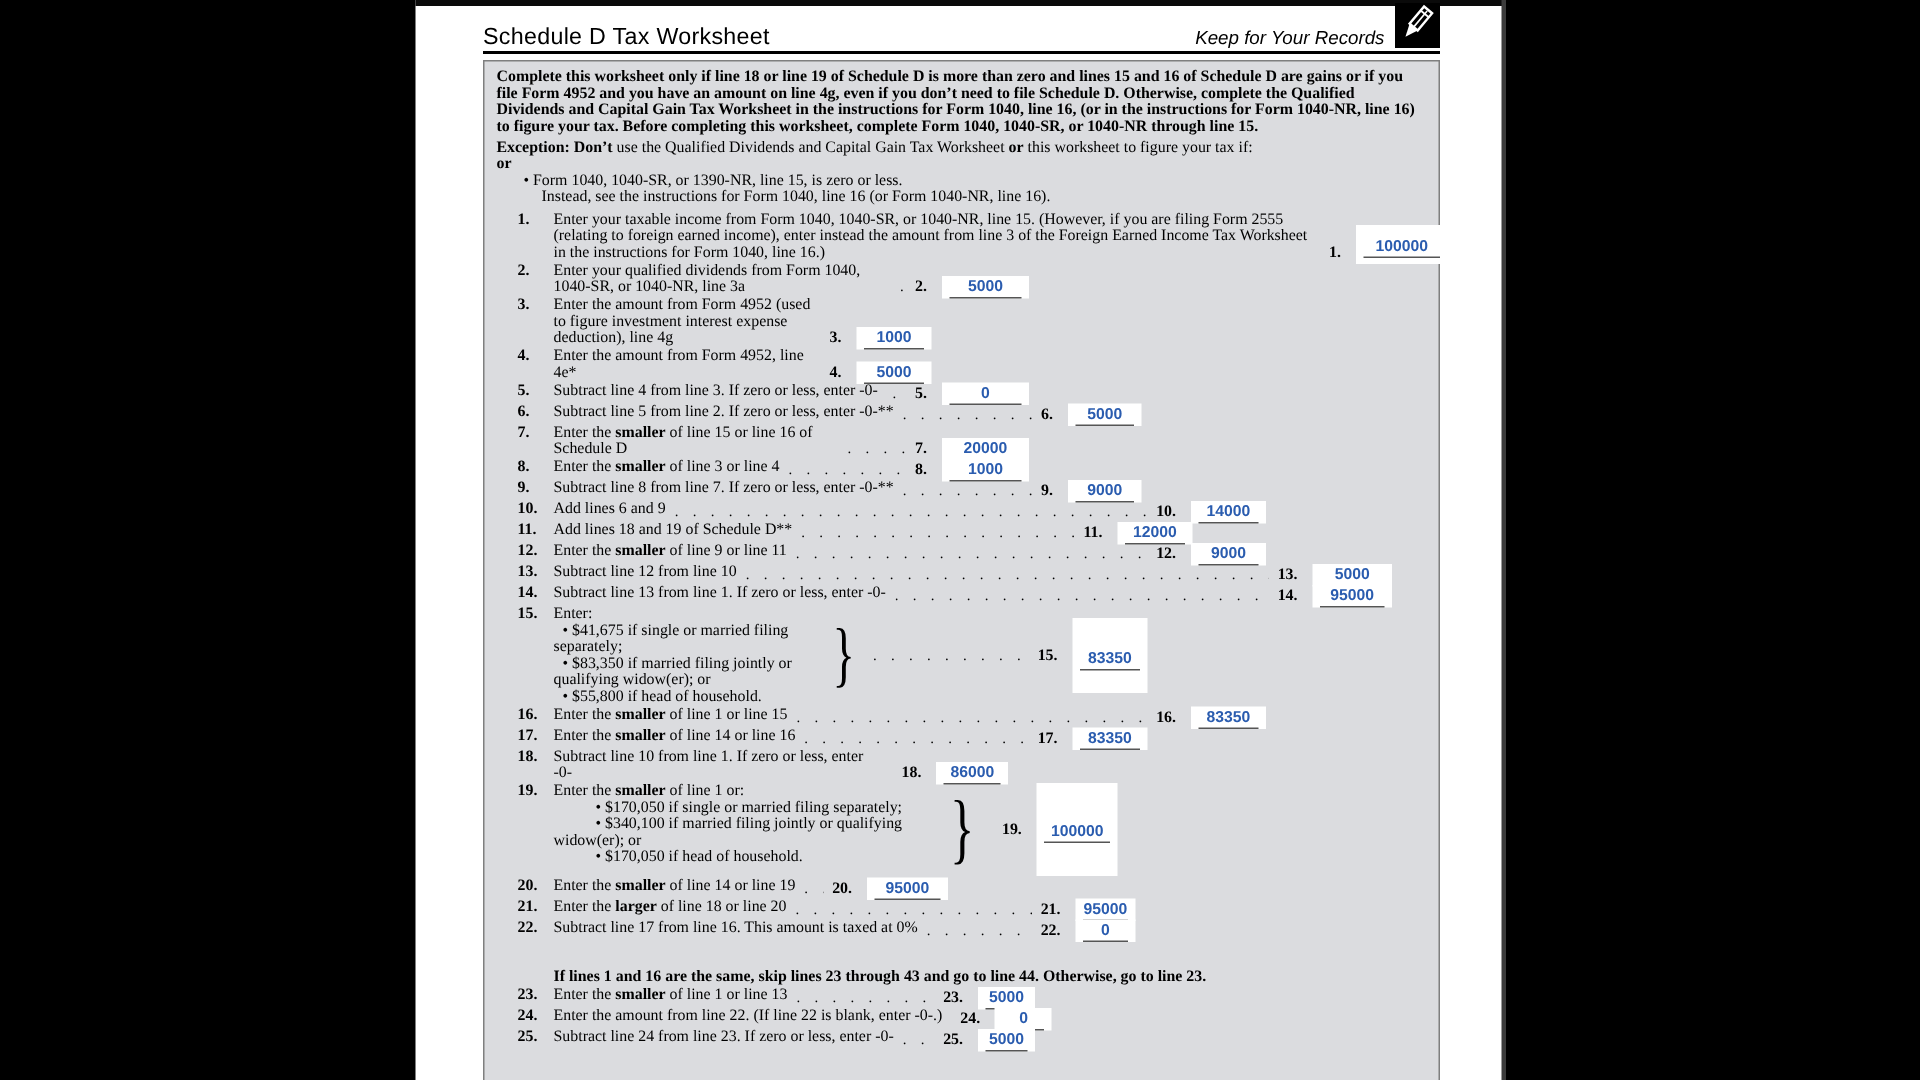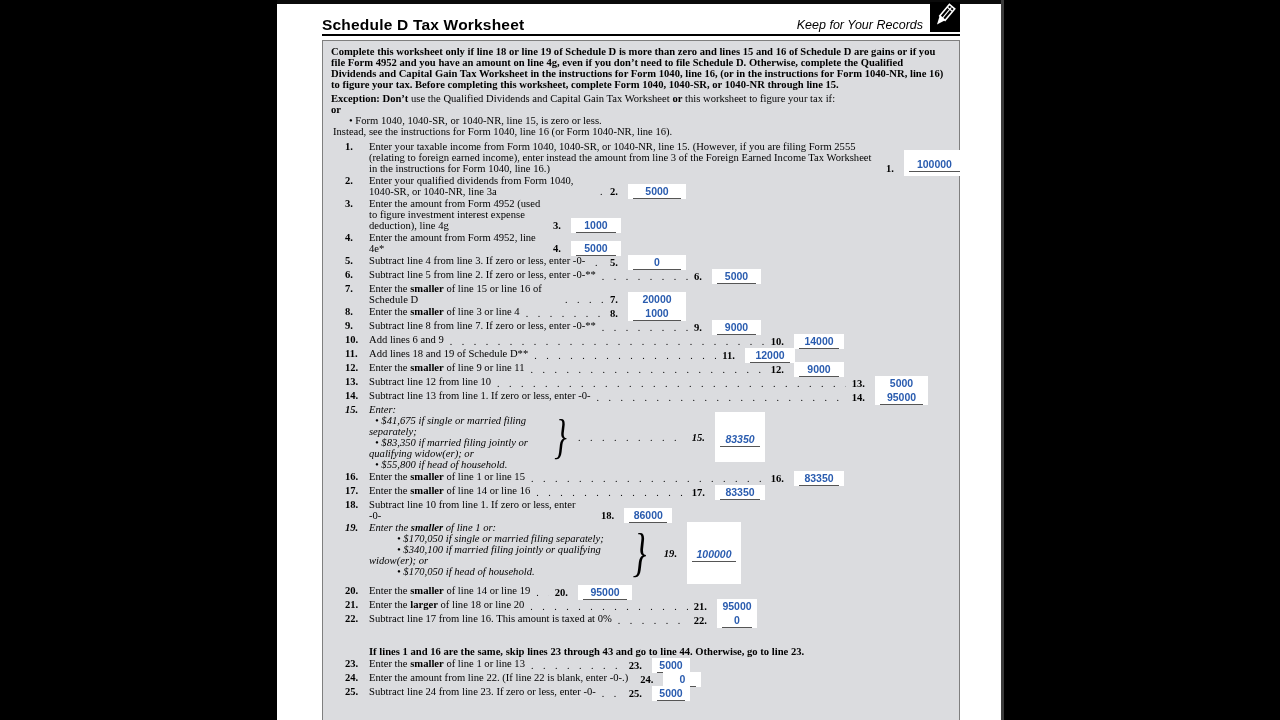--- a/index.html
+++ b/index.html
@@ -4,38 +4,38 @@
 <style>
   html,body{margin:0;padding:0;}
   body{
     width:1280px;height:720px;background:#000;overflow:hidden;position:relative;
     font-family:"Liberation Serif","DejaVu Serif",serif;color:#000;
   }
   .page{position:absolute;left:277px;top:0;width:727px;height:720px;background:#fff;}
   .page-right-shade{position:absolute;right:0;top:0;width:3px;height:100%;background:#3c3c3c;}
   .topbar{position:absolute;top:0;left:0;width:100%;height:4px;background:#0a0a0a;}
   .header{position:absolute;top:7px;left:45px;width:638px;height:27px;display:flex;align-items:flex-end;justify-content:space-between;}
-  .title{font-family:"Liberation Sans","DejaVu Sans",sans-serif;font-weight:bold;font-size:15.5px;letter-spacing:.2px;}
+  .title{font-family:"Liberation Sans","DejaVu Sans",sans-serif;font-weight:normal;font-size:15.5px;letter-spacing:.2px;}
   .keep-wrap{display:flex;align-items:flex-end;gap:7px;}
   .keep{font-family:"Liberation Sans","DejaVu Sans",sans-serif;font-style:italic;font-size:12.5px;padding-bottom:2px;}
   .pencil{width:30px;height:30px;background:#000;flex:none;margin-bottom:2px;}
   .rule{position:absolute;top:34px;left:45px;width:638px;height:2px;background:#000;}
   .sheet{
     position:absolute;top:40px;left:45px;width:638px;bottom:0;background:#dbdcdf;
     border:1px solid #7f7f7f;border-bottom:none;box-sizing:border-box;
     padding:5px 8px 0 8px;font-size:10.6px;line-height:11px;
   }
   .intro{font-weight:bold;margin-bottom:3px;}
   .exc{margin-bottom:4px;}
   .exc .b1,.exc .b2{padding-left:18px;}
   .exc .orline{font-weight:bold;}
-  .exc .instead{padding-left:2px;}
+  .exc .instead{padding-left:2px;margin-left:28px;}
   
   .row{display:flex;align-items:flex-end;margin-top:1px;}
-  .row.centered{align-items:center;font-style:italic;}
+  .row.centered{align-items:center;}
   .num{flex:none;width:38px;padding-left:14px;box-sizing:border-box;font-weight:bold;align-self:flex-start;}
   .txt{flex:none;align-self:flex-start;}
   .leader{flex:1 1 auto;overflow:hidden;white-space:nowrap;letter-spacing:3.5px;font-size:10px;margin:0 2px 0 6px;}
   .rlabel{flex:none;font-weight:bold;margin:0 10px 0 4px;}
   .valbox{
     flex:none;width:58px;height:15px;background:#fff;box-sizing:border-box;
     display:flex;flex-direction:column;justify-content:flex-end;margin-bottom:-2px;
   }
   .val{
     font-family:"Liberation Sans","DejaVu Sans",sans-serif;font-weight:bold;color:#2a5caf;
@@ -91,21 +91,21 @@
   </div>
   <div class="rule"></div>
 
   <div class="sheet">
 
     <div class="intro"><b>Complete this worksheet only if line 18 or line 19 of Schedule D is more than zero and lines 15 and 16 of Schedule D are gains or if you file Form 4952 and you have an amount on line 4g, even if you don’t need to file Schedule D. Otherwise, complete the Qualified Dividends and Capital Gain Tax Worksheet in the instructions for Form 1040, line 16, (or in the instructions for Form 1040-NR, line 16) to figure your tax. Before completing this worksheet, complete Form 1040, 1040-SR, or 1040-NR through line 15.</b></div>
 
     <div class="exc">
       <div><b>Exception: Don’t</b><span> use the Qualified Dividends and Capital Gain Tax Worksheet </span><b>or</b><span> this worksheet to figure your tax if:</span></div>
       <div class="orline">or</div>
-      <div class="b2">• Form 1040, 1040-SR, or 1040-NR, line 15, is zero or less.</div>
+      <div class="b2">• Form 1040, 1040-SR, or 1390-NR, line 15, is zero or less.</div>
       <div class="instead">Instead, see the instructions for Form 1040, line 16 (or Form 1040-NR, line 16).</div>
     </div>
 
     <div class="row pr16">
       <span class="num">1.</span>
       <div class="txt tw505">Enter your taxable income from Form 1040, 1040-SR, or 1040-NR, line 15. (However, if you are filing Form 2555 (relating to foreign earned income), enter instead the amount from line 3 of the Foreign Earned Income Tax Worksheet in the instructions for Form 1040, line 16.)</div>
       <div class="leader">. . . . . . . . . . . . . . . . . . . . . . . . . . . . . . . . . . . . . . . . . . . . . . . . . . . . . . . . . . . . . . . . . . . . . . . . . . . . . . . . . . . . . . . . . . </div>
       <span class="rlabel">1.</span>
       <div class="valbox h26 w61">
         <span class="val">100000</span>

